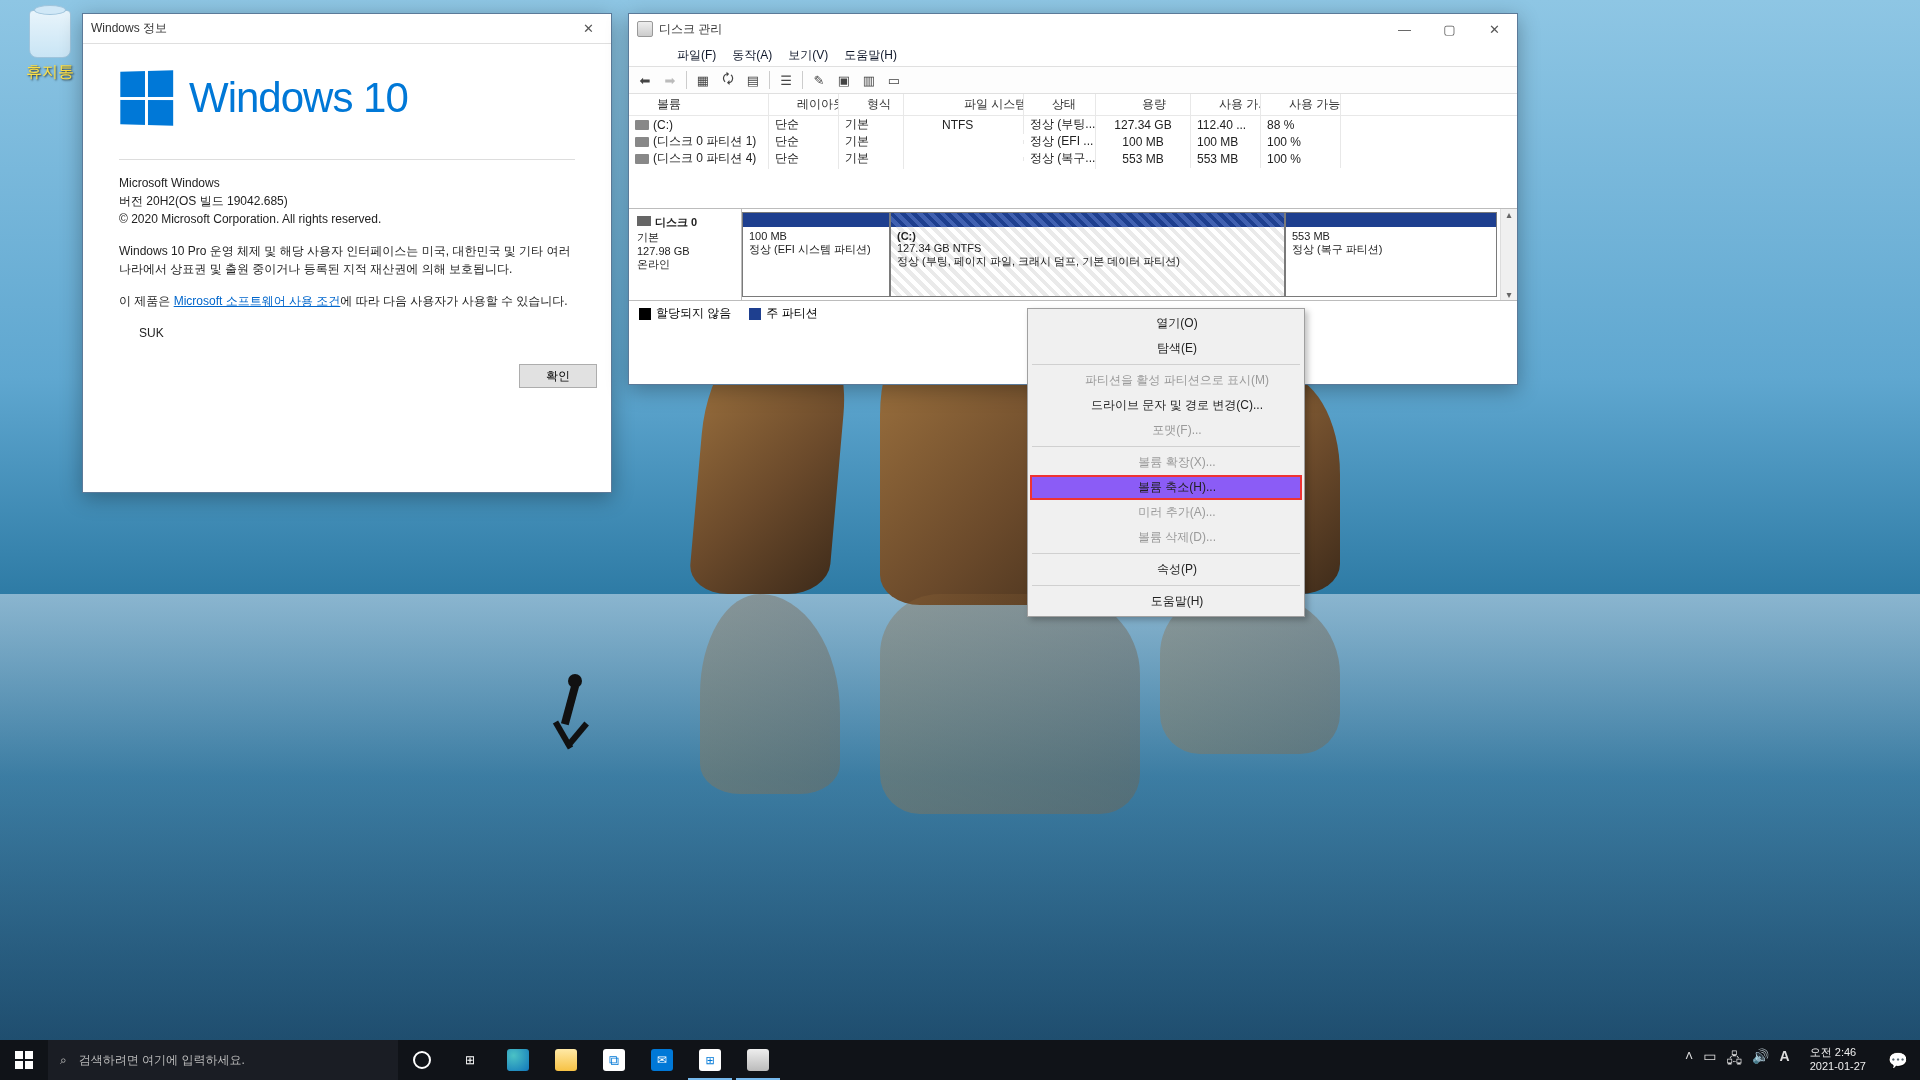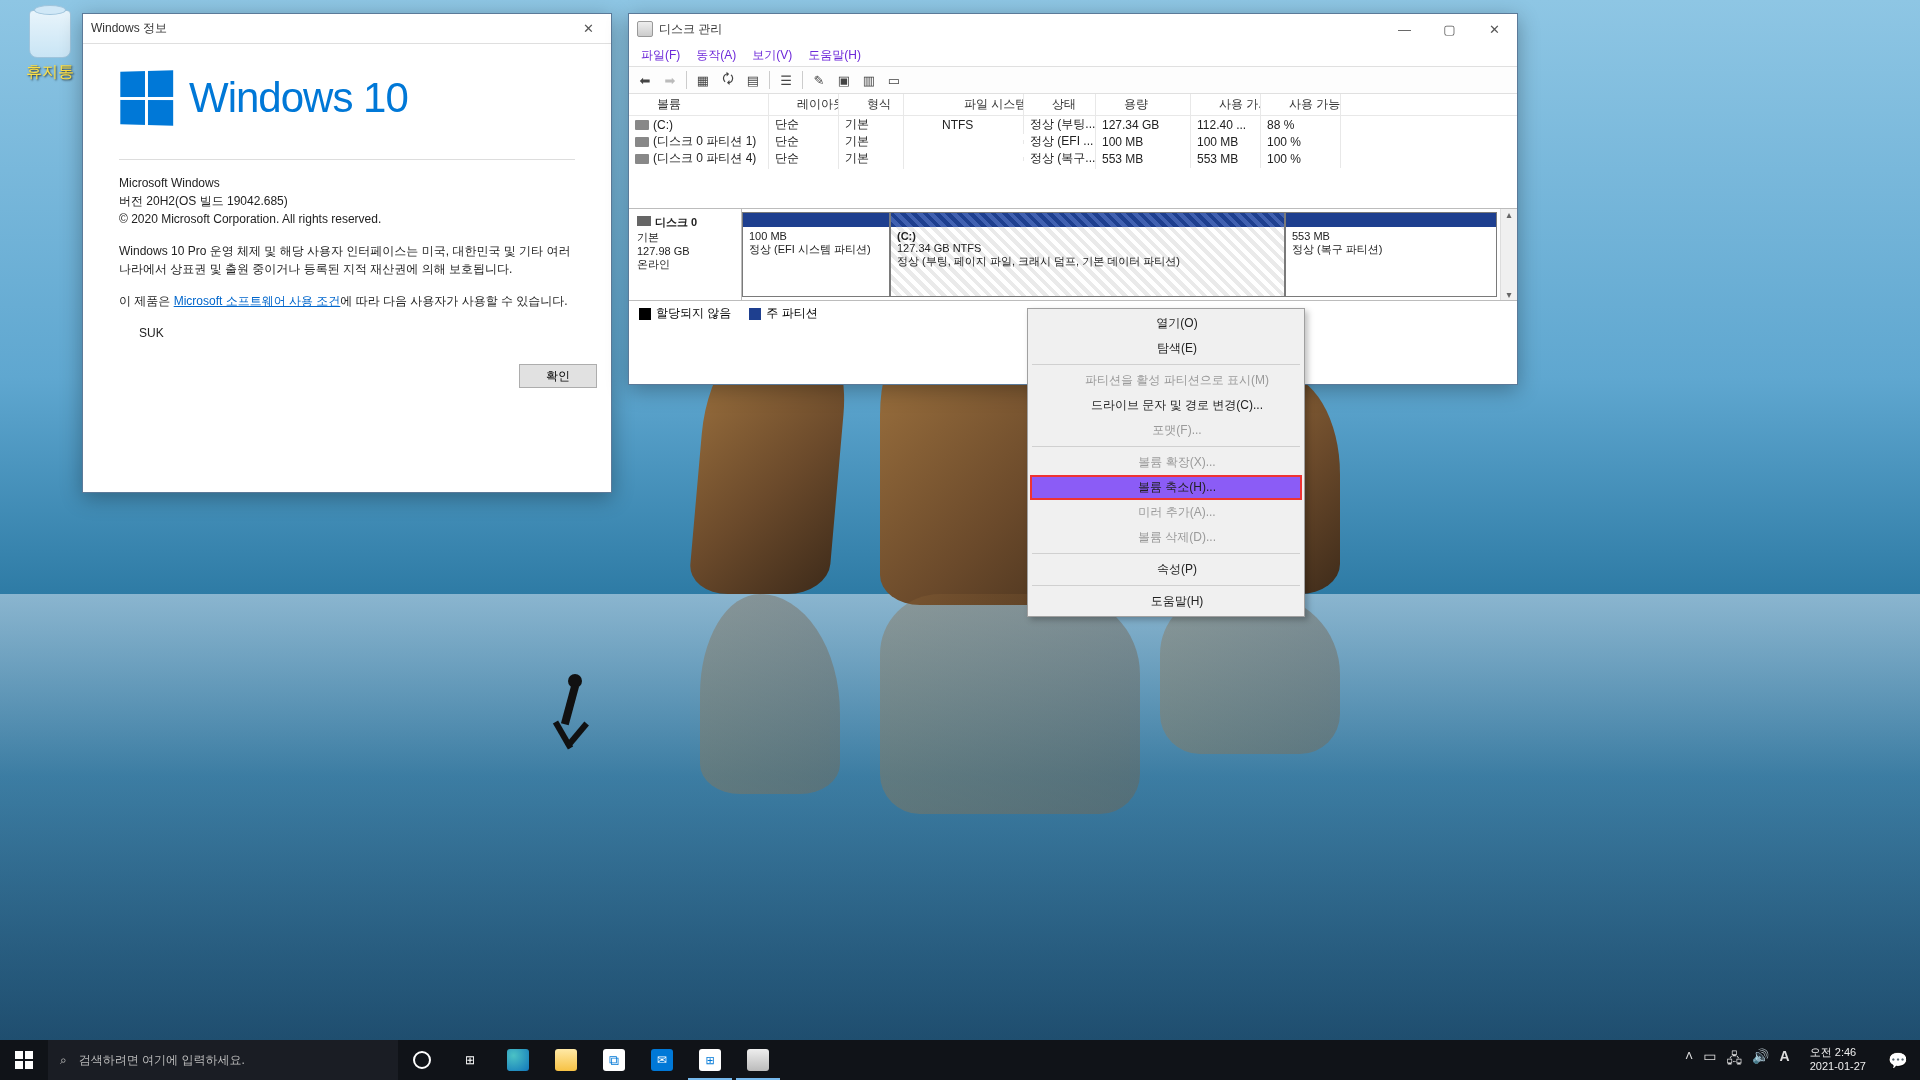--- a/index.html
+++ b/index.html
@@ -52,32 +52,32 @@
 #winver .para { margin-bottom: 14px; }
 #winver a { color: #0066cc; text-decoration: underline; }
 #winver .user { margin-left: 20px; margin-top: 10px; }
 #winver .btnrow { text-align: right; padding: 0 14px 14px 0; }
 #winver button { min-width: 78px; height: 24px; font-size: 12px; background: #e1e1e1; border: 1px solid #adadad; }
 
 
 #diskmgmt { left: 628px; top: 13px; width: 890px; height: 372px; }
 #diskmgmt .titlebar { border-bottom: none; }
 #diskmgmt .titlebar .icon { background: linear-gradient(#eee, #ccc); border: 1px solid #999; }
-.menubar { height: 22px; display: flex; align-items: center; padding: 0 4px; font-size: 12px; color: #6d28d9; }
+.menubar { height: 22px; display: flex; align-items: center; padding: 0 4px; font-size: 12px; color: #0f172a; margin-left: 36px; }
 .menubar span { padding: 2px 8px; }
 .toolbar { height: 28px; border-top: 1px solid #e0e0e0; border-bottom: 1px solid #e0e0e0; display: flex; align-items: center; gap: 3px; padding: 0 5px; background: #fdfdfd; }
 .tb-btn { width: 22px; height: 22px; display: flex; align-items: center; justify-content: center; font-size: 13px; color: #444; }
 .tb-sep { width: 1px; height: 18px; background: #ccc; margin: 0 2px; }
 
 .vol-table { width: 100%; font-size: 12px; }
 .vol-head { display: flex; height: 22px; background: #fff; border-bottom: 1px solid #e8e8e8; }
 .vol-head div, .vol-row div { padding: 2px 6px; border-right: 1px solid #e8e8e8; white-space: nowrap; overflow: hidden; }
 .vol-head div { color: #333; position: relative; padding-left: 28px; }
 .vc-vol { width: 140px; } .vc-layout { width: 70px; } .vc-type { width: 65px; }
-.vc-fs { width: 88px; margin-left: 32px; } .vc-status { width: 72px; } .vc-cap { width: 95px; }
+.vc-fs { width: 88px; margin-left: 32px; } .vc-status { width: 72px; } .vc-cap { width: 95px; text-align: center; }
 .vc-free { width: 70px; } .vc-pct { width: 80px; }
 .vol-body { height: 92px; overflow: auto; }
 .vol-row { display: flex; height: 17px; align-items: center; color: #222; }
 .vol-row .disk-ico { width: 14px; height: 10px; background: #888; display: inline-block; margin-right: 4px; border-radius: 1px; vertical-align: middle; }
 
 .disk-panel { border-top: 1px solid #bcbcbc; display: flex; height: 92px; position: relative; }
 .disk-panel .scroll { position: absolute; right: 0; top: 0; bottom: 0; width: 17px; background: #f0f0f0; border-left: 1px solid #ddd; }
 .disk-panel .scroll::before { content: "▴"; position: absolute; top: 0; left: 0; right: 0; text-align: center; font-size: 10px; color: #666; }
 .disk-panel .scroll::after { content: "▾"; position: absolute; bottom: 0; left: 0; right: 0; text-align: center; font-size: 10px; color: #666; }
 .disk-info { width: 113px; padding: 6px 8px; font-size: 11px; color: #222; border-right: 1px solid #bcbcbc; }

